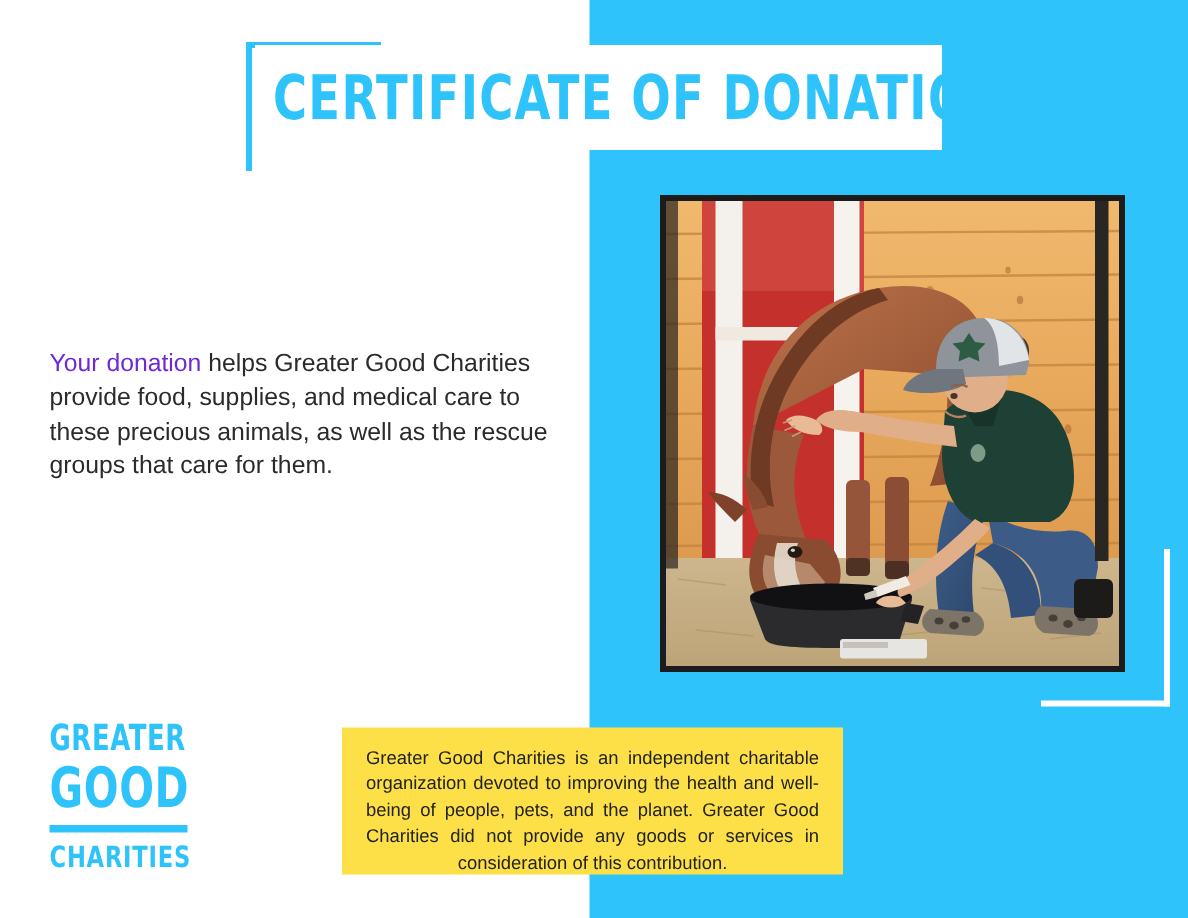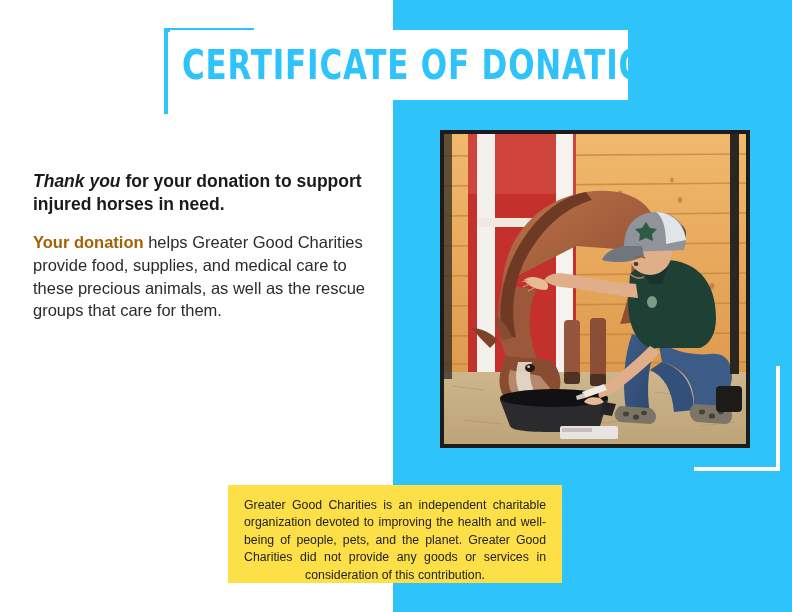--- a/index.html
+++ b/index.html
@@ -117,22 +117,22 @@
     position: absolute;
     left: 33px;
     top: 231px;
     width: 345px;
     font-size: 16.5px;
     line-height: 1.38;
     font-weight: 400;
     color: #2b2b2b;
   }
   .body-copy .highlight {
-    color: #a16207;
-    font-weight: 700;
+    color: #6d28d9;
+    font-weight: 400;
   }
 
   
   .photo-wrap {
     position: absolute;
     left: 440px;
     top: 130px;
     width: 310px;
     height: 318px;
     background: #1c1c1c;
@@ -215,23 +215,20 @@
 
   <div class="title-band"></div>
 
   <div class="bracket-tl"></div>
   <div class="bracket-tl-mask"></div>
 
   <div class="title-text">CERTIFICATE OF DONATION</div>
 
   <div class="bracket-br"></div>
 
-  <div class="lead">
-    <span class="emph">Thank you</span><span> for your donation to support injured horses in need.</span>
-  </div>
 
   <div class="body-copy">
     <span class="highlight">Your donation</span><span> helps Greater Good Charities provide food, supplies, and medical care to these precious animals, as well as the rescue groups that care for them.</span>
   </div>
 
   <div class="photo-wrap">
     <div class="photo">
       <svg viewBox="0 0 302 310" preserveAspectRatio="xMidYMid slice">
         <defs>
           <linearGradient id="woodG" x1="0" y1="0" x2="0" y2="1">
@@ -374,18 +371,24 @@
         <path d="M138 258 L160 250 L163 256 L141 264 Z" fill="#f0ece4"></path>
         <path d="M132 262 L140 259 L141 264 L133 266 Z" fill="#cfcabf"></path>
 
         <rect x="286" y="0" width="9" height="240" fill="#2a2622"></rect>
         <rect x="272" y="252" width="26" height="26" rx="4" fill="#1d1b19"></rect>
         <rect x="0" y="0" width="8" height="245" fill="#26221f" opacity="0.7"></rect>
       </svg>
     </div>
   </div>
 
+  <div class="logo">
+    <div class="logo-line logo-greater">GREATER</div>
+    <div class="logo-line logo-good">GOOD</div>
+    <div class="logo-rule"></div>
+    <div class="logo-line logo-charities">CHARITIES</div>
+  </div>
 
   <div class="disclaimer">
     <div class="disclaimer-text">Greater Good Charities is an independent charitable organization devoted to improving the health and well-being of people, pets, and the planet. Greater Good Charities did not provide any goods or services in consideration of this contribution.</div>
   </div>
 
 </div>
 
 </body></html>

